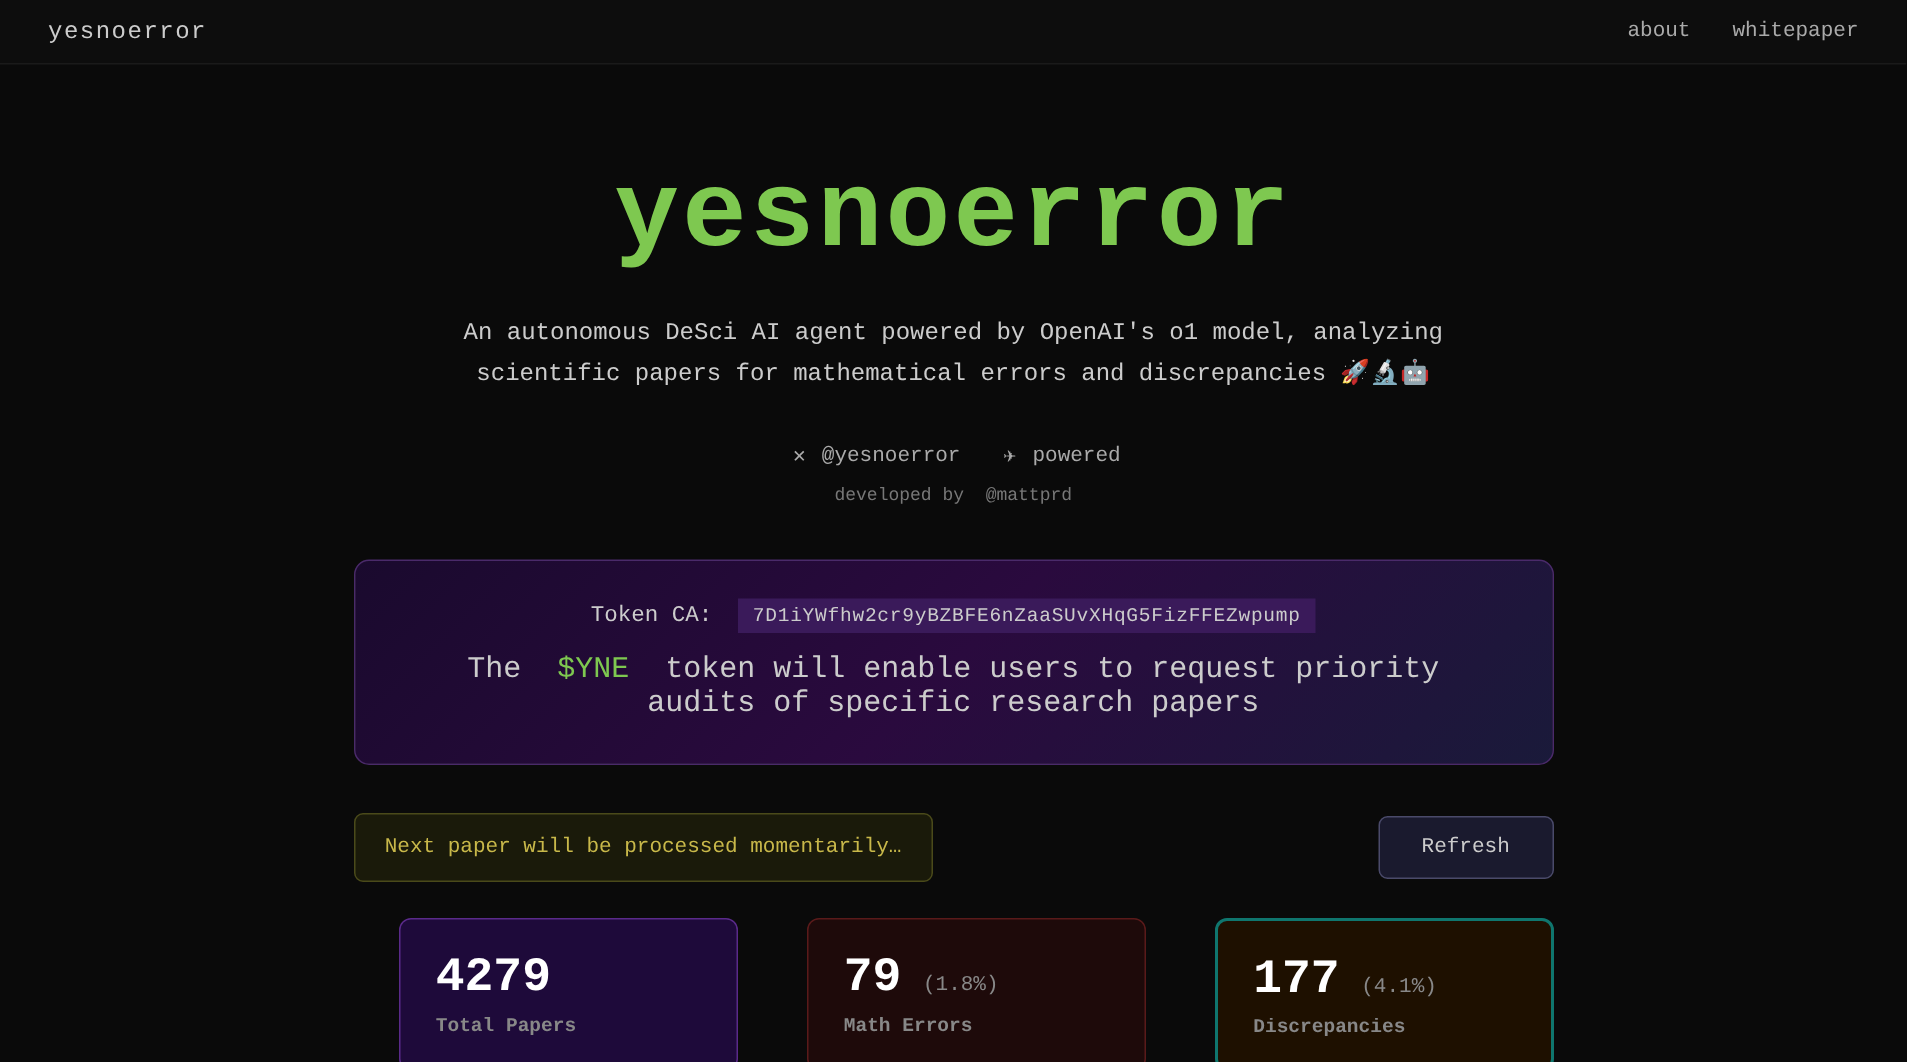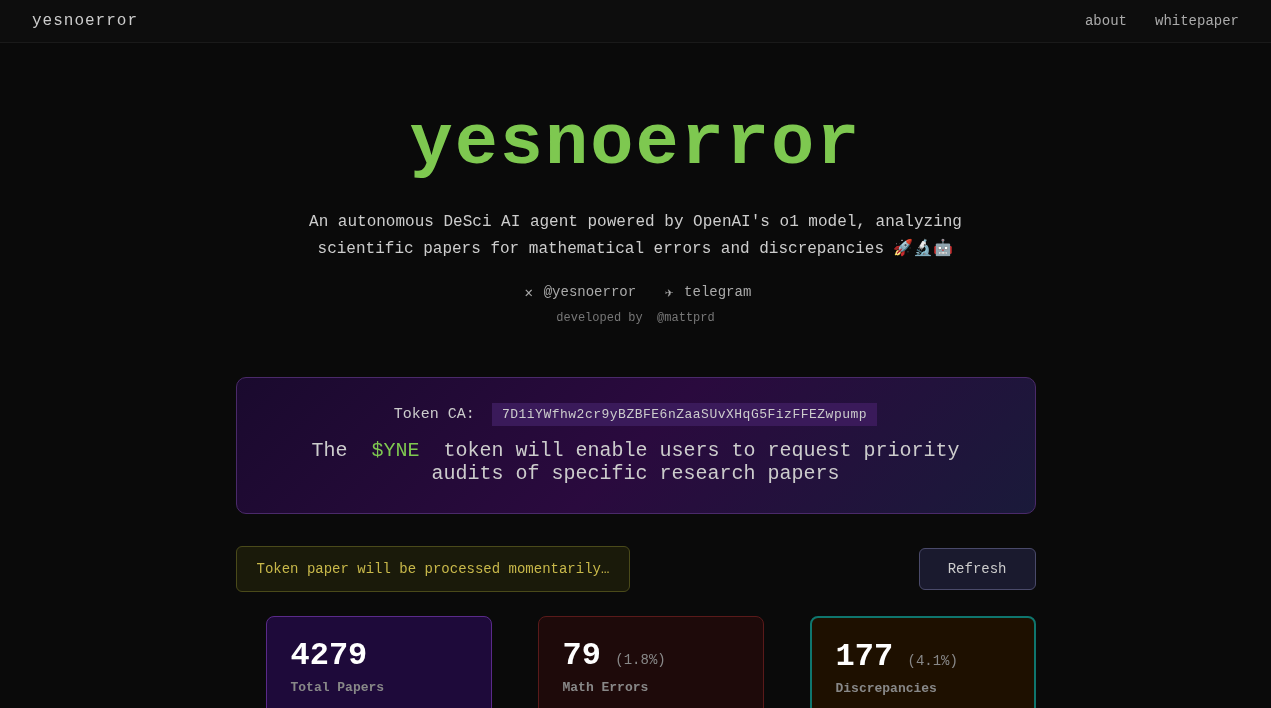--- a/index.html
+++ b/index.html
@@ -51,21 +51,21 @@
       letter-spacing: 2px;
       margin-bottom: 24px;
     }
 
     .hero-subtitle {
       font-size: 16px;
       color: #cccccc;
       text-align: center;
       max-width: 720px;
       line-height: 1.7;
-      margin-bottom: 20px;
+      margin-bottom: 32px;
     }
 
     .social-links {
       display: flex;
       gap: 24px;
       align-items: center;
       margin-bottom: 10px;
     }
 
     .social-link {
@@ -82,21 +82,21 @@
       height: 18px;
       display: inline-flex;
       align-items: center;
       justify-content: center;
       font-size: 14px;
     }
 
     .developed-by {
       font-size: 12px;
       color: #555555;
-      margin-bottom: 52px;
+      margin-bottom: 36px;
     }
 
     .developed-by span {
       color: #777777;
     }
 
     .token-box {
       background: linear-gradient(135deg, #1a0a2e 0%, #2a0a3e 50%, #1a1a3a 100%);
       border: 1px solid #4a2a6a;
       border-radius: 10px;
@@ -233,21 +233,21 @@
 
   <p class="hero-subtitle">An autonomous DeSci AI agent powered by OpenAI's o1 model, analyzing scientific papers for mathematical errors and discrepancies 🚀🔬🤖</p>
 
   <div class="social-links">
     <a class="social-link" href="#">
       <span class="social-icon">✕</span>
       <span>@yesnoerror</span>
     </a>
     <a class="social-link" href="#">
       <span class="social-icon">✈</span>
-      <span>telegram</span>
+      <span>powered</span>
     </a>
   </div>
 
   <p class="developed-by">
     <span>developed by</span>
     &nbsp;<span>@mattprd</span>
   </p>
 
   <div class="token-box">
     <div class="token-ca-line">
@@ -255,21 +255,21 @@
       <span class="token-ca-value">7D1iYWfhw2cr9yBZBFE6nZaaSUvXHqG5FizFFEZwpump</span>
     </div>
     <div class="token-desc">
       <span>The</span>
       &nbsp;<span class="token-highlight">$YNE</span>&nbsp;
       <span>token will enable users to request priority audits of specific research papers</span>
     </div>
   </div>
 
   <div class="status-bar">
-    <div class="status-message">Token paper will be processed momentarily…</div>
+    <div class="status-message">Next paper will be processed momentarily…</div>
     <button class="refresh-btn">Refresh</button>
   </div>
 
   <div class="stats-grid" id="stats-grid">
   <div class="stat-card purple">
         <div><span class="stat-number">4279</span></div>
         <div class="stat-label">Total Papers</div>
       </div>
       <div class="stat-card dark-red">
         <div><span class="stat-number">79</span><span class="stat-percent"> (1.8%)</span></div>

